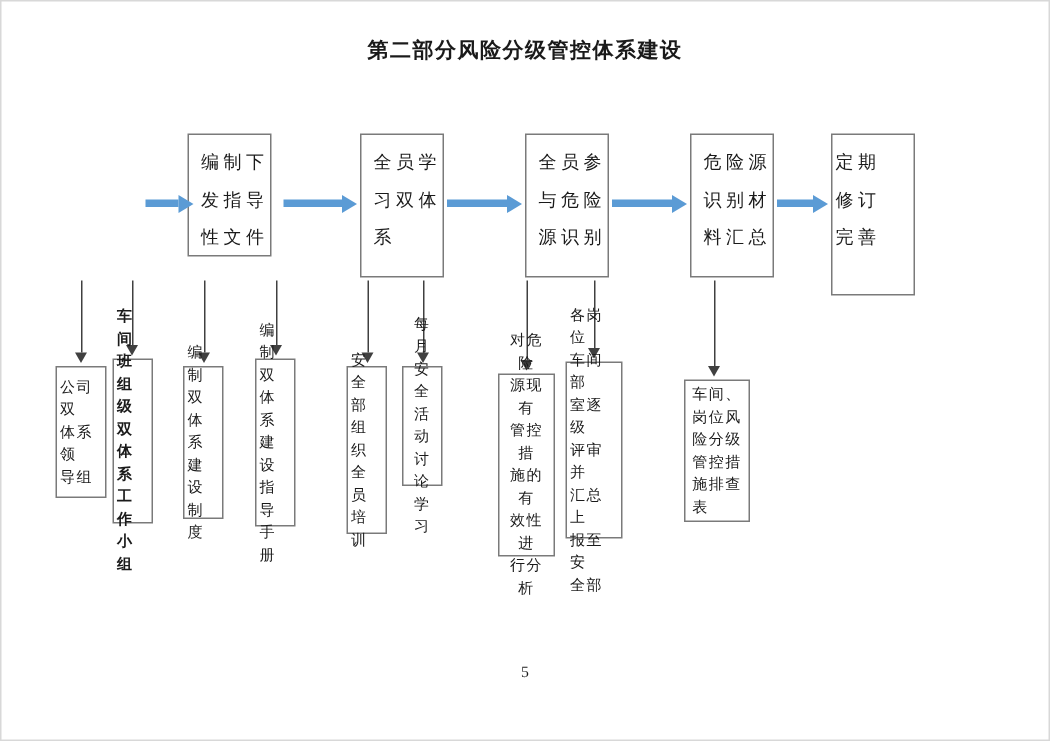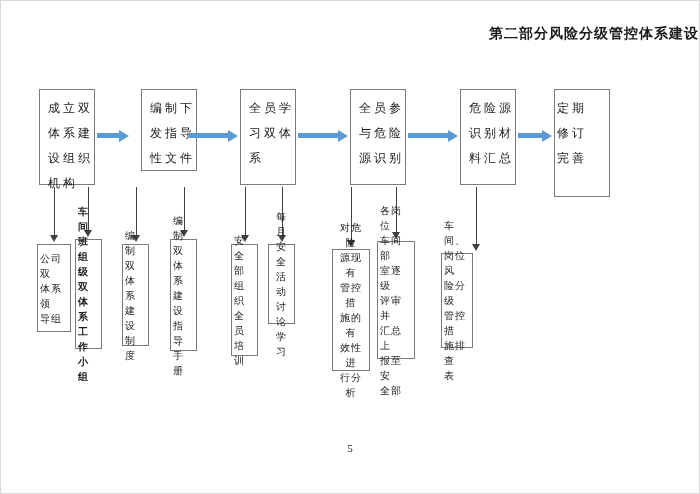--- a/index.html
+++ b/index.html
@@ -14,21 +14,21 @@
     background: #ffffff;
     border: 1px solid #d8d8d8;
     overflow: hidden;
     color: #1a1a1a;
   }
 
   .title {
     position: absolute;
     top: 24px; left: 0;
     width: 100%;
-    text-align: right;
+    text-align: center;
     font-size: 14px;
     font-weight: bold;
     letter-spacing: 1px;
   }
 
   .subtitle {
     position: absolute;
     top: 56px; left: 0;
     width: 100%;
     text-align: center;
@@ -57,36 +57,36 @@
     letter-spacing: 1px;
     display: flex;
     align-items: center;
     justify-content: center;
     text-align: left;
     padding: 2px;
   }
 
   
   .b1 { left: 38px;  top: 88px; width: 56px; height: 96px; }
-  .b2 { left: 140px; top: 88px; width: 56px; height: 82px; }
+  .b2 { left: 124px; top: 88px; width: 56px; height: 82px; }
   .b3 { left: 239px; top: 88px; width: 56px; height: 96px; }
   .b4 { left: 349px; top: 88px; width: 56px; height: 96px; }
   .b5 { left: 459px; top: 88px; width: 56px; height: 96px; }
   .b6 { left: 553px; top: 88px; width: 56px; height: 108px; padding-left: 2px; }
 
   
   .s1a { left: 36px;  top: 243px; width: 34px; height: 88px;  }
   .s1b { left: 74px;  top: 238px; width: 27px; height: 110px; font-weight: bold; }
   .s2a { left: 121px; top: 243px; width: 27px; height: 102px; }
   .s2b { left: 169px; top: 238px; width: 27px; height: 112px; }
   .s3a { left: 230px; top: 243px; width: 27px; height: 112px; }
   .s3b { left: 267px; top: 243px; width: 27px; height: 80px; text-align: center; }
   .s4a { left: 331px; top: 248px; width: 38px; height: 122px; text-align: center; }
   .s4b { left: 376px; top: 240px; width: 38px; height: 118px; }
-  .s5a { left: 440px; top: 252px; width: 32px; height: 95px;  }
+  .s5a { left: 455px; top: 252px; width: 44px; height: 95px;  }
 
   
   .harrow {
     position: absolute;
     top: 128px;
     height: 13px;
     display: flex;
     align-items: center;
   }
   .harrow-shaft {
@@ -129,24 +129,20 @@
     font-size: 10.5px;
   }
 </style>
 </head>
 <body>
 
 <div class="page">
 
   <div class="title">第二部分风险分级管控体系建设</div>
 
-  <div class="mbox b1">成立双
-体系建
-设组织
-机构</div>
   <div class="mbox b2">编制下
 发指导
 性文件</div>
   <div class="mbox b4">全员参
 与危险
 源识别</div>
   <div class="mbox b3">全员学
 习双体
 系</div>
   <div class="mbox b5">危险源

